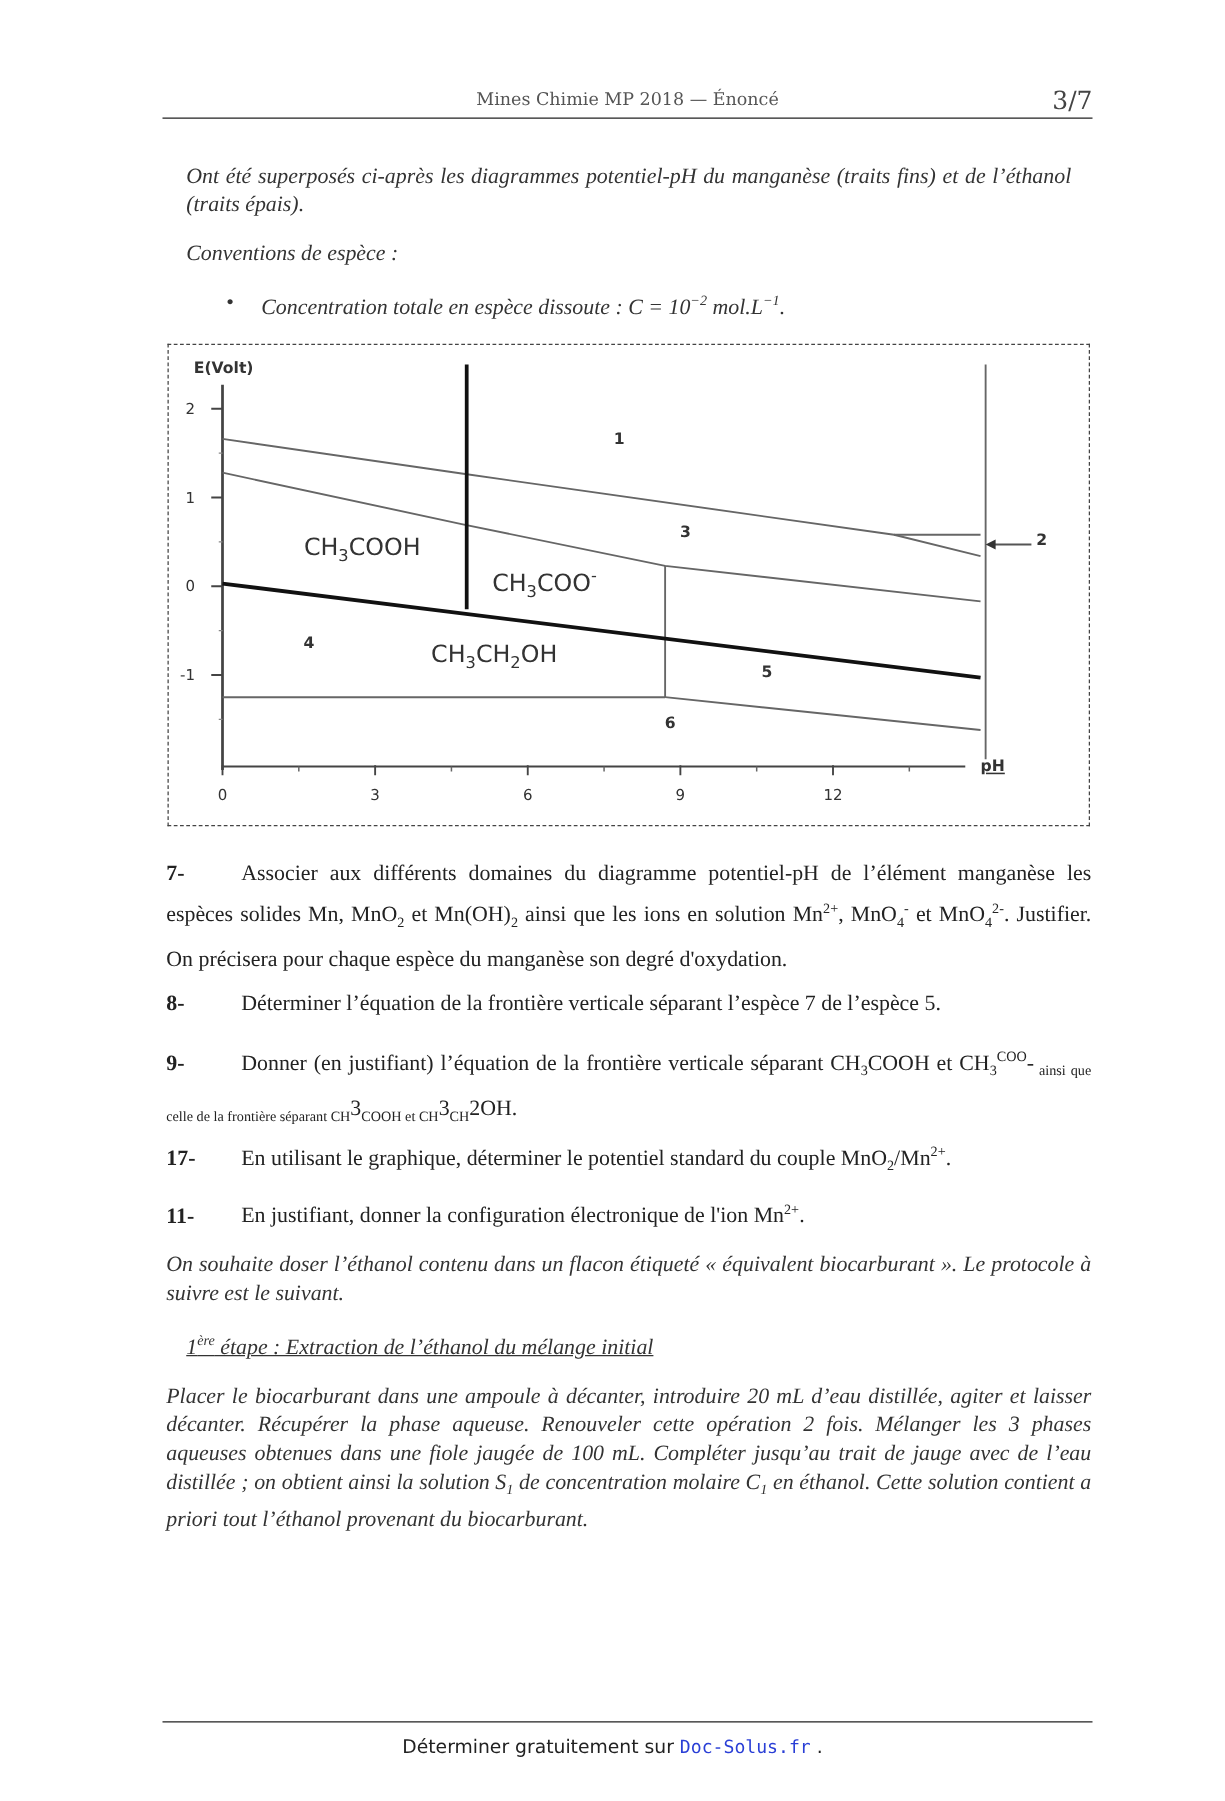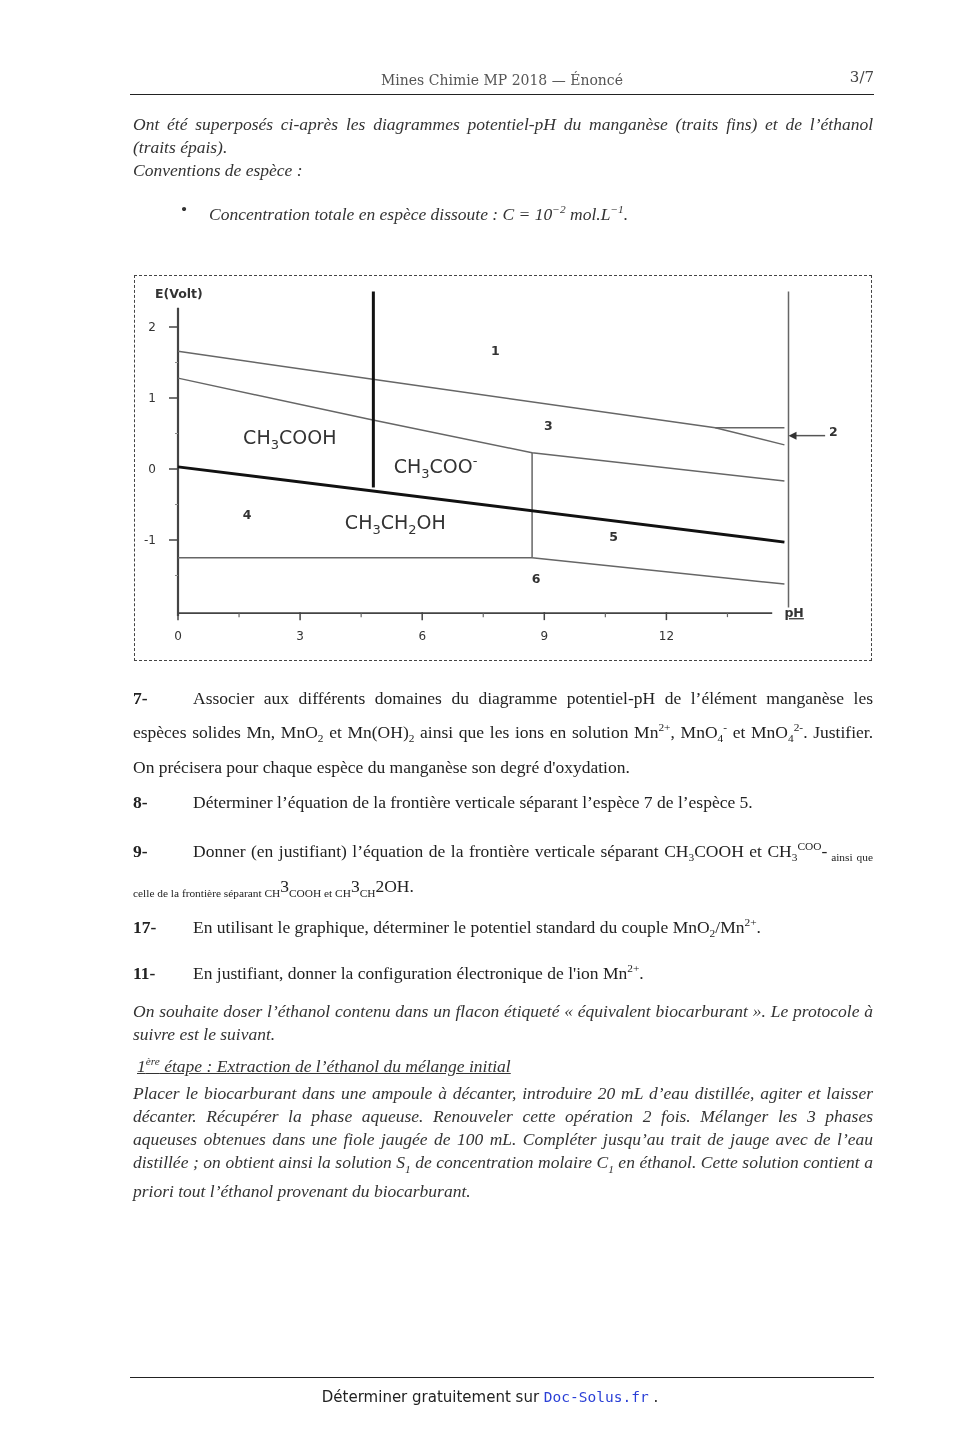--- a/index.html
+++ b/index.html
@@ -1,33 +1,33 @@
 <!DOCTYPE html>
 <html><head>
 <meta charset="utf-8">
 <style>
   html, body { margin: 0; padding: 0; background: #ffffff; }
   body { width: 980px; height: 1441px; position: relative; overflow: hidden; color: #222; }
   .header { position: absolute; left: 130px; top: 68px; width: 744px; height: 26px; border-bottom: 1.5px solid #222; font-family: "DejaVu Serif", serif; }
   .header .title { position: absolute; left: 0; right: 0; text-align: center; top: 4px; font-size: 14px; color: #555; }
-  .header .page { position: absolute; right: 0; top: 0; font-size: 15px; color: #444; }
+  .header .page { position: absolute; right: 0; top: 0; font-size: 20px; color: #444; }
   .intro { position: absolute; left: 133px; top: 113px; width: 740px; font-family: "Liberation Serif", serif; font-style: italic; font-size: 17.5px; line-height: 23px; color: #333; text-align: justify; }
-  .intro p { margin: 0; }
+  .intro p { margin: 16px; }
   .intro ul { margin: 16px; padding-left: 60px; list-style: none; }
   .intro li { position: relative; }
   .intro li::before { content: "•"; position: absolute; left: -28px; font-style: normal; }
   .chart-box { position: absolute; left: 134px; top: 275px; width: 738px; height: 386px; border: 1px dashed #444; box-sizing: border-box; }
   .chart-svg { position: absolute; left: 0; top: 0; }
   .chart-svg text { font-family: "DejaVu Sans", sans-serif; fill: #333; }
   .questions { position: absolute; left: 133px; top: 684px; width: 740px; font-family: "Liberation Serif", serif; font-size: 17.5px; color: #222; }
   .q { position: absolute; left: 0; width: 740px; line-height: 29px; text-align: justify; }
   .q .num { font-weight: bold; display: inline-block; width: 60px; }
   .protocol { position: absolute; left: 133px; top: 1000px; width: 740px; font-family: "Liberation Serif", serif; font-style: italic; font-size: 17.5px; line-height: 23px; color: #333; text-align: justify; }
   .protocol p { margin: 0 0 4px 0; }
-  .protocol .step { text-decoration: underline; margin: 4px; }
+  .protocol .step { text-decoration: underline; margin: 16px; }
   .footer-rule { position: absolute; left: 130px; top: 1377px; width: 744px; border-top: 1.5px solid #222; }
   .footer { position: absolute; left: 0; width: 980px; top: 1388px; text-align: center; font-family: "DejaVu Sans", sans-serif; font-size: 15px; color: #222; }
   .footer .link { font-family: "DejaVu Sans Mono", monospace; color: #2a3fd6; font-size: 14.5px; }
   sub, sup { font-size: 0.65em; }
 </style>
 </head>
 <body>
 
 <div class="header">
   <span class="title">Mines Chimie MP 2018 — Énoncé</span>

